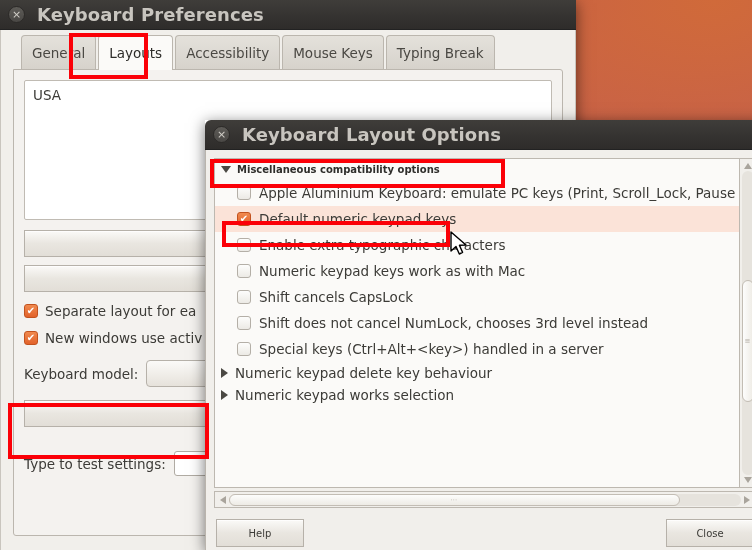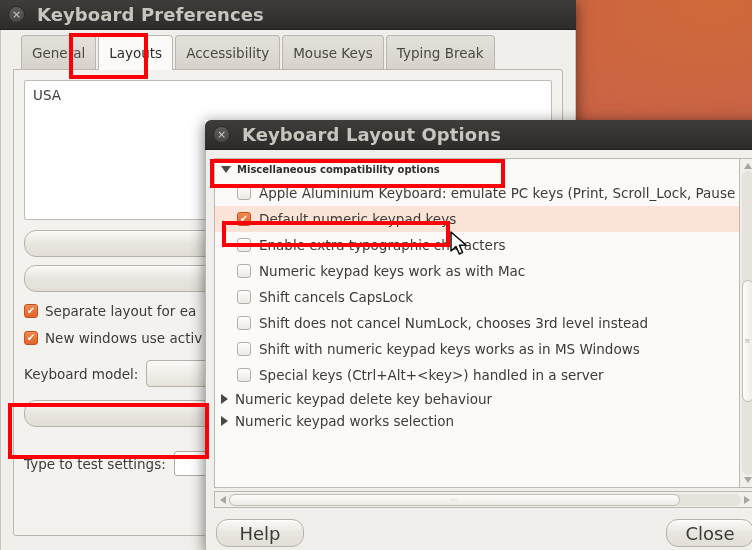--- a/index.html
+++ b/index.html
@@ -73,23 +73,23 @@
     margin-top:-1px; height:467px; padding:10px; position:relative;
   }
 
   .listbox {
     background:#ffffff; border:1px solid #c0bbb3; border-radius:2px;
     height:140px; padding:6px 8px; font-size:13.5px; color:#3c3b37;
   }
 
   .btn {
     background:linear-gradient(to bottom,#fbfaf8 0%,#e9e6e0 50%,#e2ded7 100%);
-    border:1px solid #b6b1a9; border-radius:12px;
+    border:1px solid #b6b1a9; border-radius:0;
     height:27px; display:flex; align-items:center; justify-content:center;
-    font-size:18px; color:#3c3b37; cursor:pointer;
+    font-size:10px; color:#3c3b37; cursor:pointer;
     box-shadow:0 1px 0 rgba(255,255,255,.7) inset;
   }
   .btn.disabled { color:#aaa59d; cursor:default; }
 
   .checkrow { display:flex; align-items:center; gap:7px; margin-top:11px; font-size:13.5px; }
   .cb {
     width:14px; height:14px; border-radius:3px; flex:none;
     border:1px solid #b4afa7; background:linear-gradient(to bottom,#fdfdfc,#eceae5);
   }
   .cb.checked {
@@ -292,24 +292,20 @@
         <div class="optrow">
           <span class="cb"></span>
           <span>Shift cancels CapsLock</span>
         </div>
 
         <div class="optrow">
           <span class="cb"></span>
           <span>Shift does not cancel NumLock, chooses 3rd level instead</span>
         </div>
 
-        <div class="optrow">
-          <span class="cb"></span>
-          <span>Shift with numeric keypad keys works as in MS Windows</span>
-        </div>
 
         <div class="optrow">
           <span class="cb"></span>
           <span>Special keys (Ctrl+Alt+&lt;key&gt;) handled in a server</span>
         </div>
 
         <div class="grouprow" style="">
           <span class="tri-right"></span>
           <span>Numeric keypad delete key behaviour</span>
         </div>

